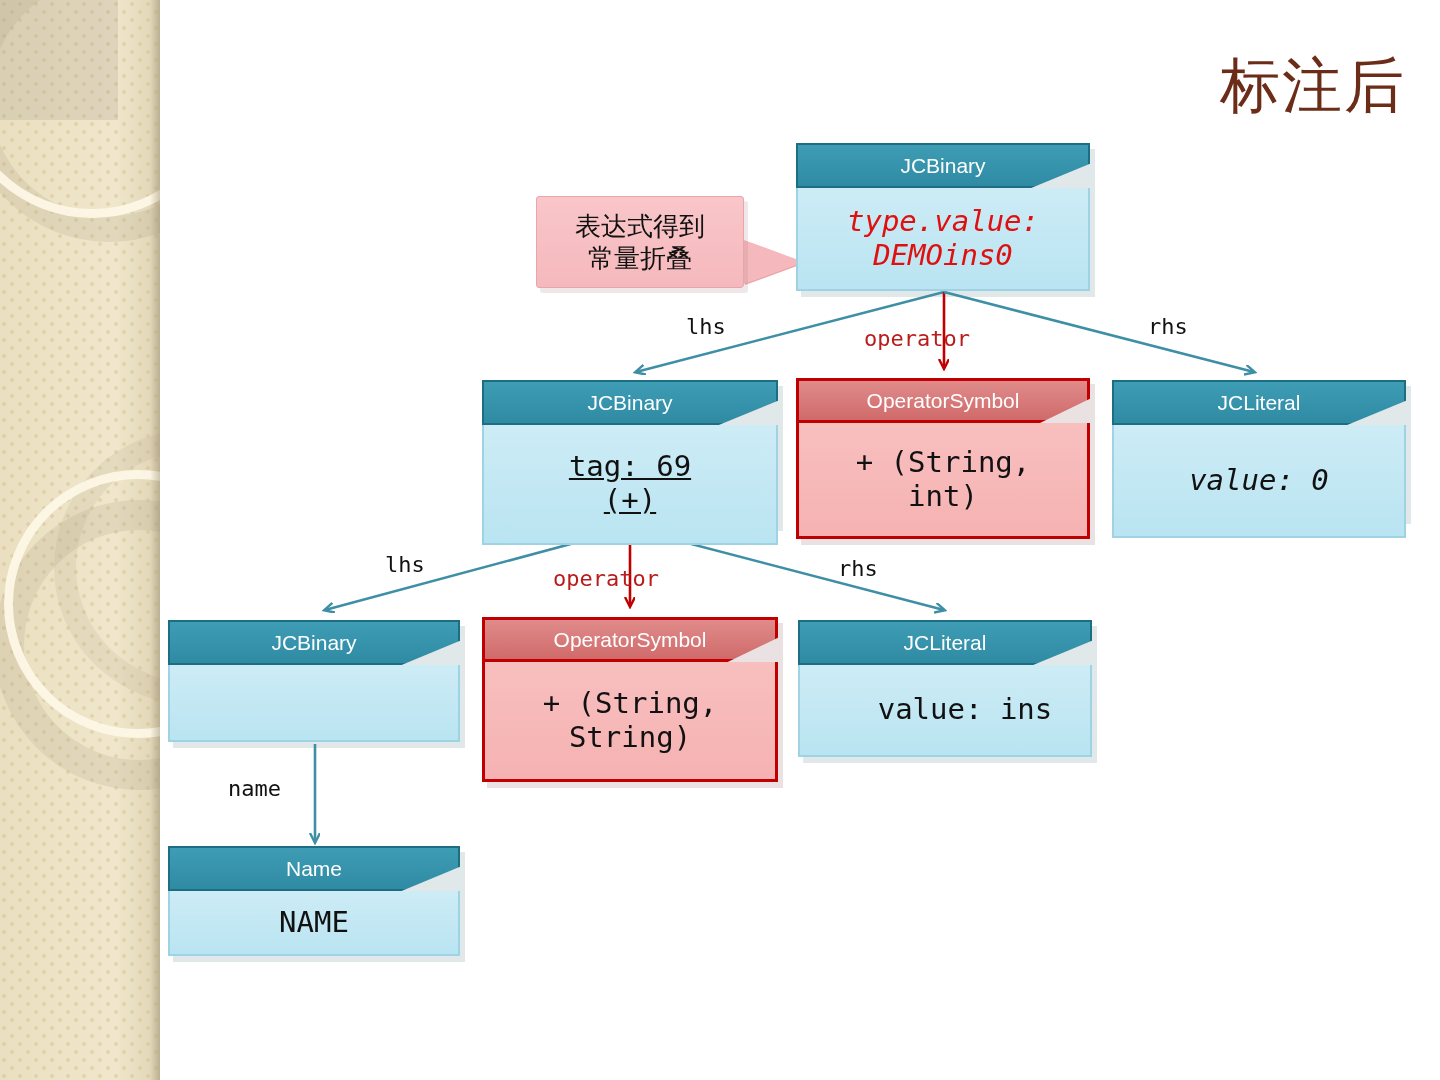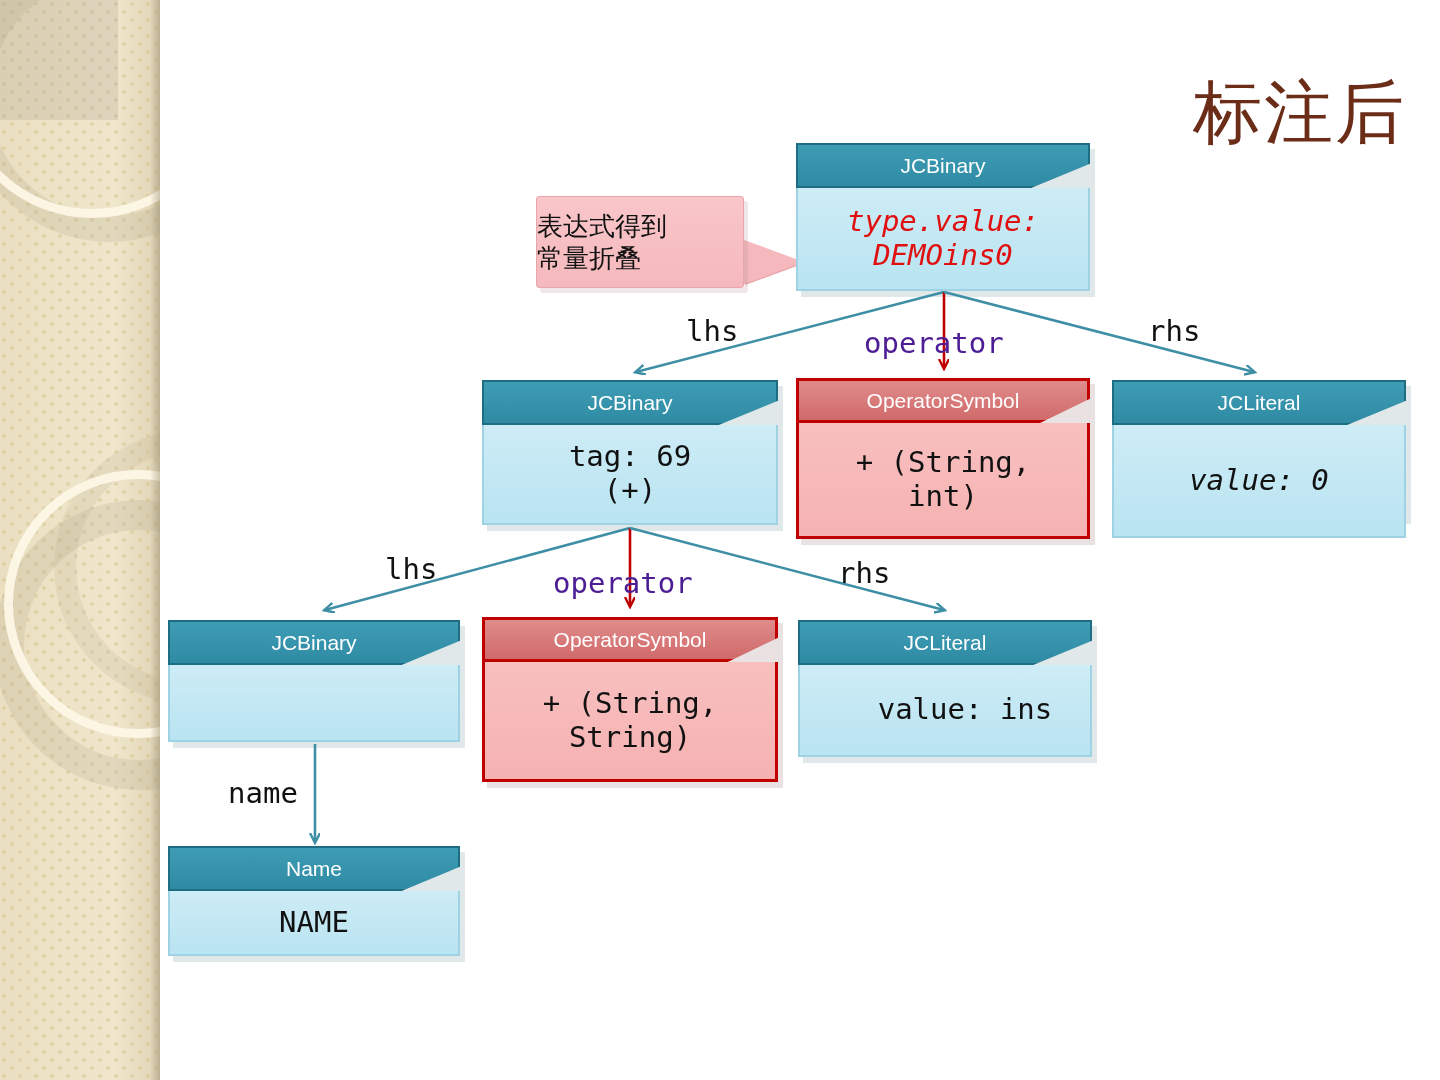--- a/index.html
+++ b/index.html
@@ -57,23 +57,23 @@
     left:54px;top:430px;width:230px;height:230px;
     border-width:22px;border-color:rgba(190,176,146,.22);
   }
   #sidebar .edge{
     position:absolute;right:0;top:0;width:10px;height:100%;
     background:linear-gradient(90deg,rgba(160,145,115,0),rgba(150,135,105,.45));
   }
 
   
   #title{
-    position:absolute;right:34px;top:78px;
+    position:absolute;right:34px;top:56px;
     font-family:"Liberation Sans", sans-serif;
-    font-size:69px;line-height:1;color:#6b2d18;
+    font-size:60px;line-height:1;color:#6b2d18;
     letter-spacing:2px;white-space:nowrap;
   }
 
   
   #edges{position:absolute;left:0;top:0;width:1440px;height:1080px;pointer-events:none;}
 
   
   .node{position:absolute;border-radius:18px;}
   .node .hdr{
     position:relative;height:45px;
@@ -125,42 +125,42 @@
 
   
   #callout{
     position:absolute;left:536px;top:196px;width:208px;height:92px;
   }
   #callout .bubble{
     position:absolute;inset:0;
     background:linear-gradient(180deg,#f9c6c9 0%,#f5b9bd 100%);
     border:1px solid #e8a5aa;
     border-radius:3px;
-    display:flex;justify-content:center;
+    display:flex;align-items:center;justify-content:center;
     flex-direction:column;
     font-family:"DejaVu Sans","Liberation Sans",sans-serif;
     font-size:26px;line-height:1.24;color:#111;
     box-shadow:4px 5px 0 rgba(170,130,130,.18);
   }
   #callout .tail{
     position:absolute;right:-60px;top:44px;
     width:0;height:0;
     border-top:22px solid transparent;
     border-bottom:22px solid transparent;
     border-left:60px solid #f5b9bd;
     filter:drop-shadow(1px 1px 0 #e8a5aa);
   }
 
   
   .elabel{
     position:absolute;
     font-family:"DejaVu Sans Mono","Liberation Mono",monospace;
-    font-size:29px;color:#111;white-space:nowrap;
-  }
-  .elabel.red-lbl{color:#4c1d95;}
+    font-size:22px;color:#111;white-space:nowrap;
+  }
+  .elabel.red-lbl{color:#b91c1c;}
 </style>
 </head>
 <body>
 
 <div id="sidebar">
   <div class="grad"></div>
   <div class="texture"></div>
   <div class="topblock"></div>
   <div class="ring ring-a2"></div>
   <div class="ring ring-a"></div>
@@ -212,21 +212,21 @@
 <div class="node teal" style="left:796px;top:143px;width:294px;height:148px;">
   <div class="shadow"></div>
   <div class="hdr">JCBinary</div>
   <div class="body" style="height:103px;color:#e01010;font-style:italic;">type.value:
 DEMOins0</div>
 </div>
 
 <div class="node teal" style="left:482px;top:380px;width:296px;height:145px;">
   <div class="shadow"></div>
   <div class="hdr">JCBinary</div>
-  <div class="body" style="height:100px;">tag: 69
+  <div class="body" style="height:120px;text-decoration:underline;">tag: 69
 (+)</div>
 </div>
 
 <div class="node red" style="left:796px;top:378px;width:294px;height:161px;">
   <div class="shadow"></div>
   <div class="hdr">OperatorSymbol</div>
   <div class="body" style="height:116px;">+ (String,
 int)</div>
 </div>
 

